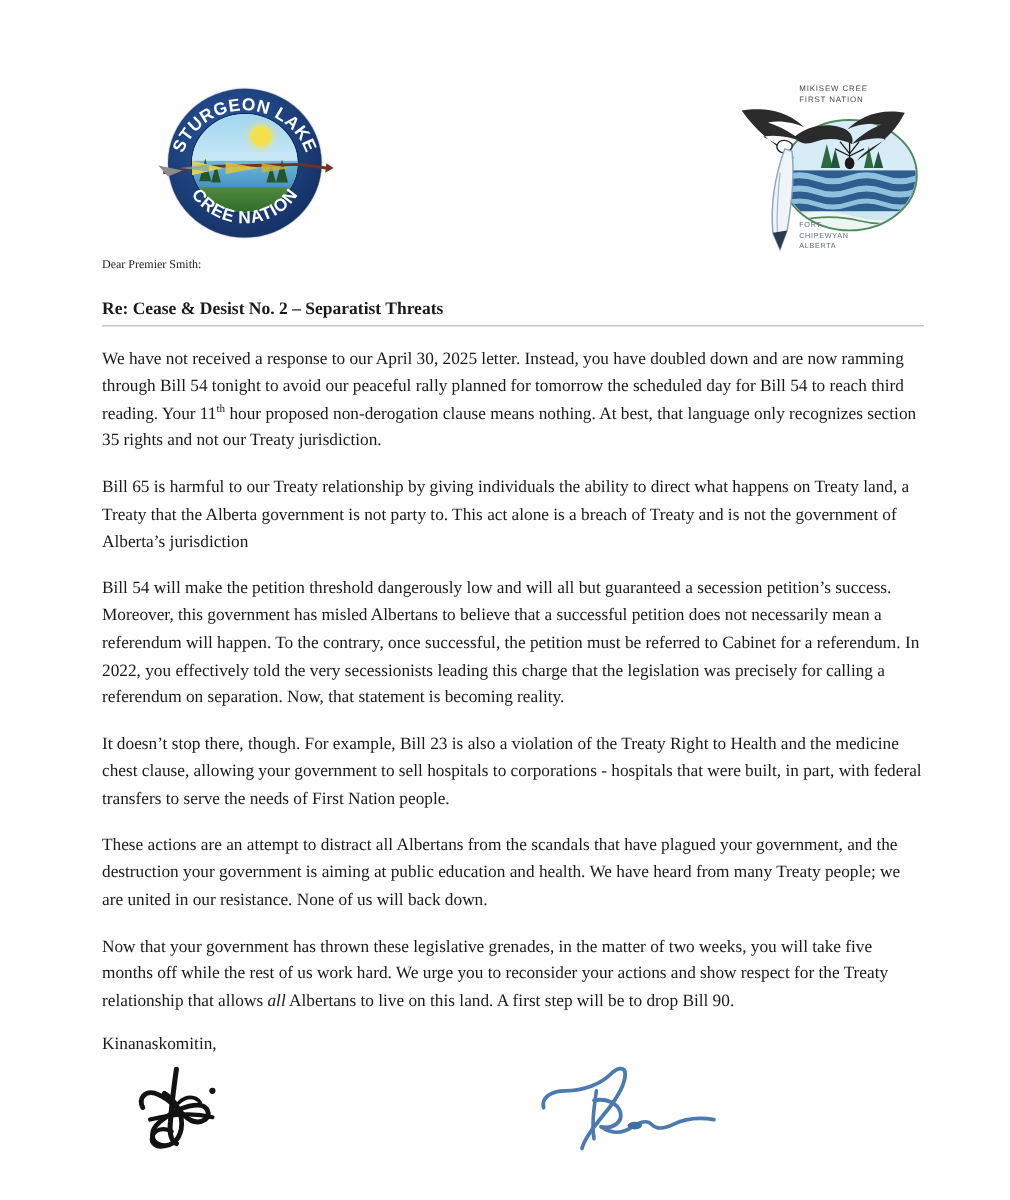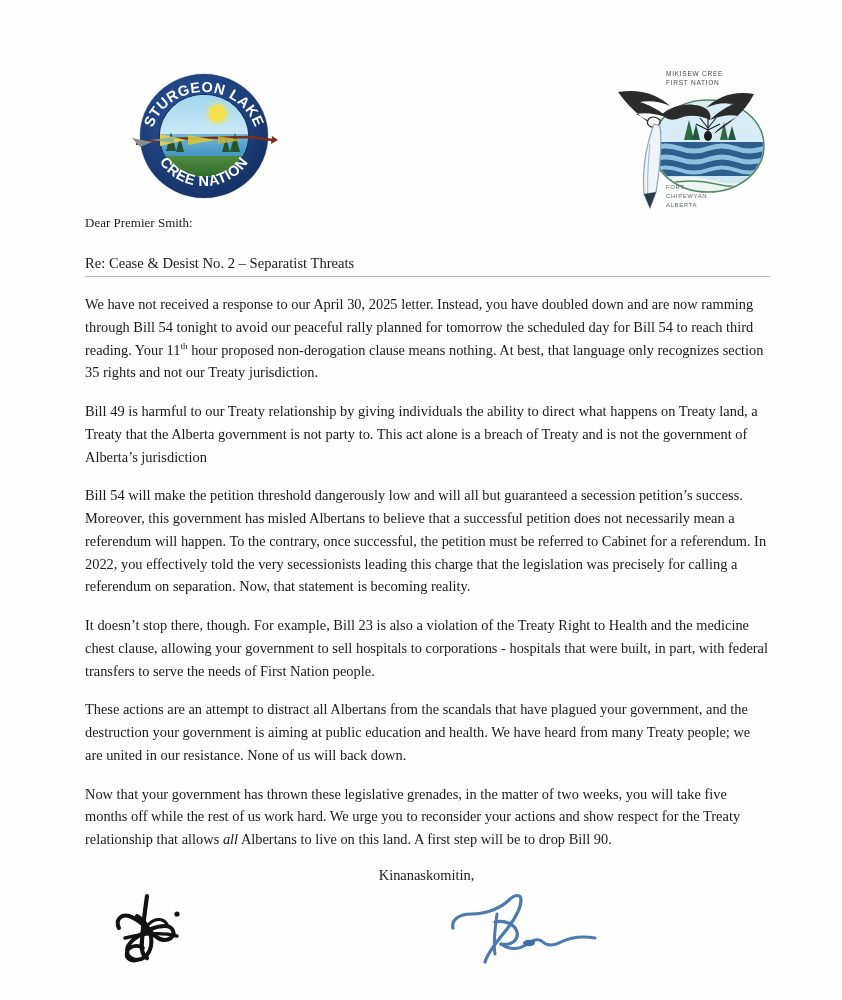--- a/index.html
+++ b/index.html
@@ -103,26 +103,26 @@
   
   .body-wrap {
     padding: 0 74px 0 85px;
   }
   .date {
     font-size: 14.6px;
     margin-bottom: 21px;
     letter-spacing: .1px;
   }
   .salutation {
-    font-size: 13px;
+    font-size: 10px;
     margin-bottom: 24px;
   }
   .subject {
     font-size: 14.6px;
-    font-weight: normal;
+    font-weight: bold;
     margin-bottom: 4px;
   }
   .rule {
     border: 0;
     border-top: 1px solid #b9b9b9;
     margin: 0 0 16px 0;
     width: 685px;
   }
   .para {
     font-size: 14.4px;
@@ -130,21 +130,20 @@
     margin: 0 0 16px 0;
     text-align: left;
     width: 683px;
   }
   sup.ord { font-size: 0.64em; vertical-align: super; line-height: 0; }
   .it { font-style: italic; text-align: center; }
 
   .closing {
     font-size: 14.4px;
     margin: 6px 0 0 0;
-    text-align: center;
   }
 
   
   .sig-block {
     position: relative;
     margin-top: 4px;
     height: 118px;
   }
   .sig-col { position: absolute; top: 0; }
   .sig-col.left { left: 0; }
@@ -250,21 +249,21 @@
   <div class="body-wrap">
 
 
     <div class="salutation">Dear Premier Smith:</div>
 
     <div class="subject">Re: Cease &amp; Desist No. 2 – Separatist Threats</div>
     <hr class="rule">
 
     <p class="para"><span>We have not received a response to our April 30, 2025 letter. Instead, you have doubled down and are now ramming through Bill 54 tonight to avoid our peaceful rally planned for tomorrow the scheduled day for Bill 54 to reach third reading. Your 11</span><sup class="ord">th</sup><span> hour proposed non-derogation clause means nothing. At best, that language only recognizes section 35 rights and not our Treaty jurisdiction.</span></p>
 
-    <p class="para">Bill 49 is harmful to our Treaty relationship by giving individuals the ability to direct what happens on Treaty land, a Treaty that the Alberta government is not party to. This act alone is a breach of Treaty and is not the government of Alberta’s jurisdiction</p>
+    <p class="para">Bill 65 is harmful to our Treaty relationship by giving individuals the ability to direct what happens on Treaty land, a Treaty that the Alberta government is not party to. This act alone is a breach of Treaty and is not the government of Alberta’s jurisdiction</p>
 
     <p class="para">Bill 54 will make the petition threshold dangerously low and will all but guaranteed a secession petition’s success. Moreover, this government has misled Albertans to believe that a successful petition does not necessarily mean a referendum will happen. To the contrary, once successful, the petition must be referred to Cabinet for a referendum. In 2022, you effectively told the very secessionists leading this charge that the legislation was precisely for calling a referendum on separation. Now, that statement is becoming reality.</p>
 
     <p class="para">It doesn’t stop there, though. For example, Bill 23 is also a violation of the Treaty Right to Health and the medicine chest clause, allowing your government to sell hospitals to corporations - hospitals that were built, in part, with federal transfers to serve the needs of First Nation people.</p>
 
     <p class="para">These actions are an attempt to distract all Albertans from the scandals that have plagued your government, and the destruction your government is aiming at public education and health. We have heard from many Treaty people; we are united in our resistance. None of us will back down.</p>
 
     <p class="para"><span>Now that your government has thrown these legislative grenades, in the matter of two weeks, you will take five months off while the rest of us work hard. We urge you to reconsider your actions and show respect for the Treaty relationship that allows </span><span class="it">all</span><span> Albertans to live on this land.  A first step will be to drop Bill 90.</span></p>
 
     <p class="closing">Kinanaskomitin,</p>

